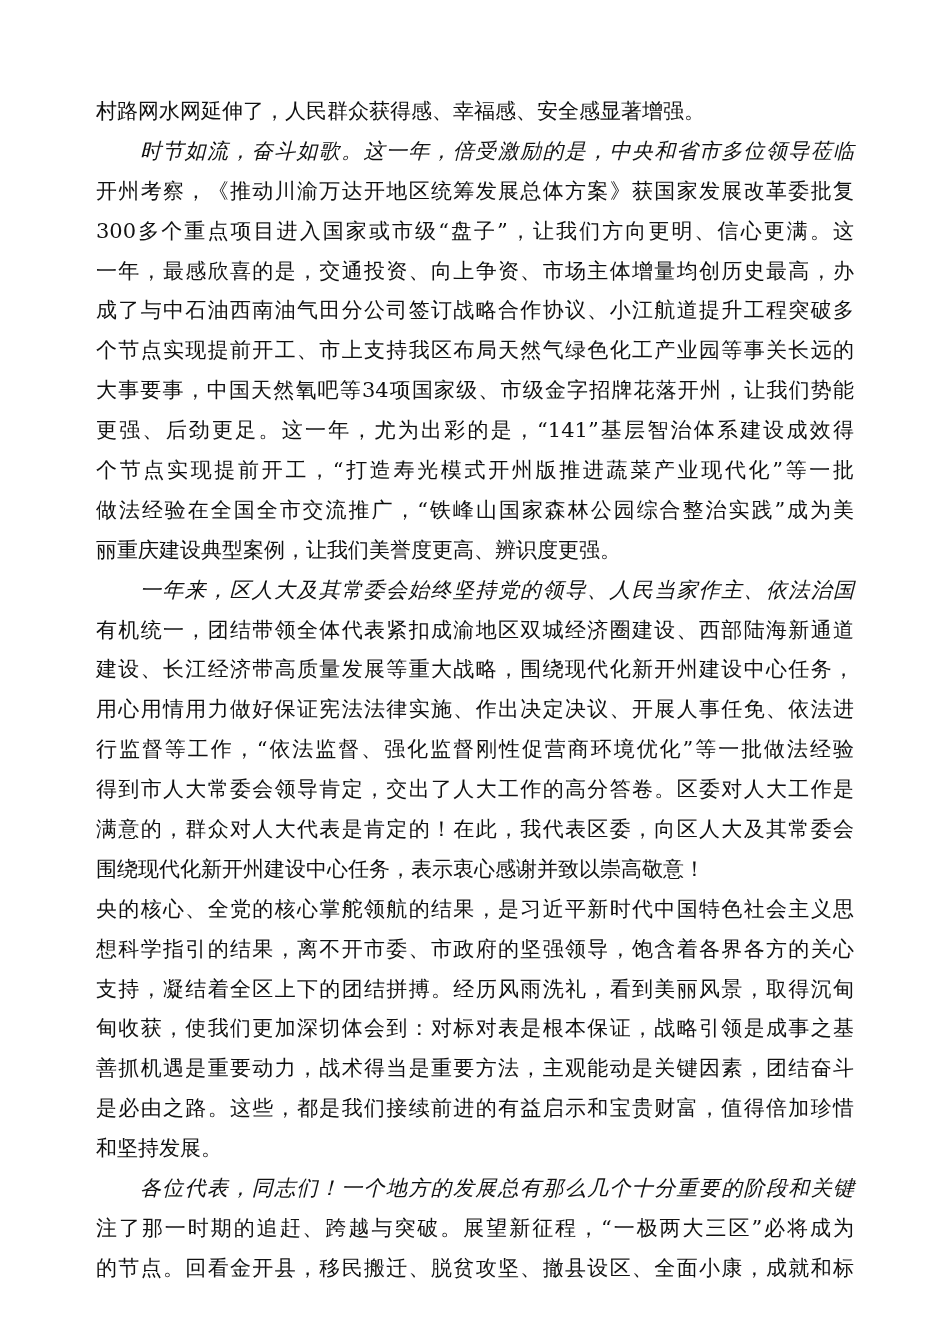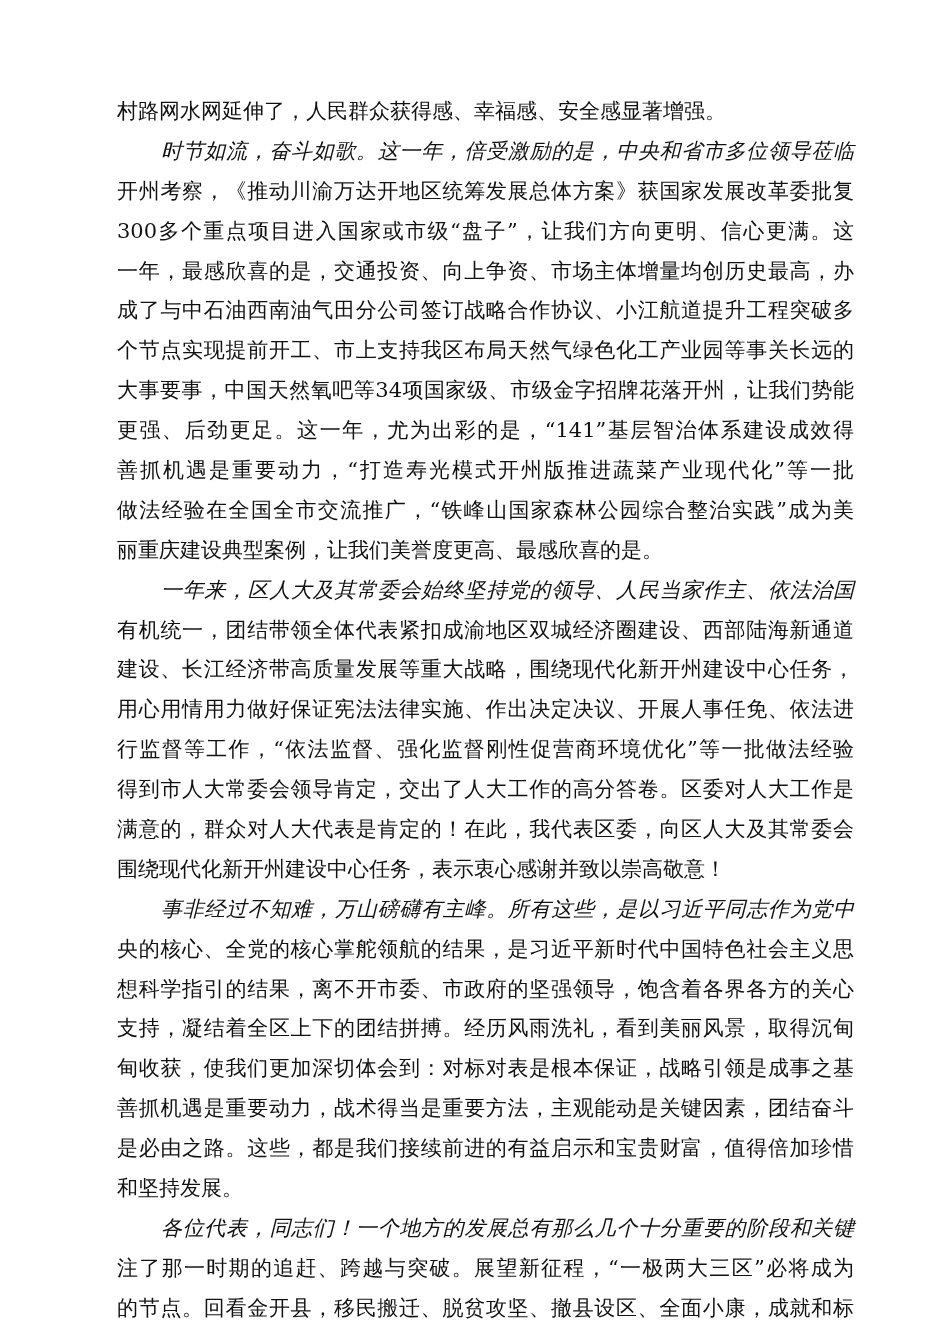--- a/index.html
+++ b/index.html
@@ -4,51 +4,50 @@
 <style>
   html, body { margin: 0; padding: 0; background: #ffffff; }
   body { width: 950px; height: 1344px; position: relative; overflow: hidden; }
   .page { position: absolute; left: 0; top: 0; width: 950px; height: 1344px; background: #ffffff; }
   .text-block { position: absolute; left: 96px; top: 92px; width: 758px; }
   .line {
     height: 39.9px; line-height: 39.9px;
     font-family: "DejaVu Serif", "Liberation Serif", serif;
     font-size: 21px; color: #111111;
     white-space: nowrap;
-    text-align: justify; text-align-last: justify; margin-left: 21px;
+    text-align: justify; text-align-last: justify;
   }
   .line.indent { padding-left: 44px; font-style: italic; }
   .line.last { text-align-last: left; }
 </style>
 </head>
 <body>
 
 <div class="page">
   <div class="text-block" id="text-block">
       <div class="line last">村路网水网延伸了，人民群众获得感、幸福感、安全感显著增强。</div>
       <div class="line indent">时节如流，奋斗如歌。这一年，倍受激励的是，中央和省市多位领导莅临</div>
       <div class="line">开州考察，《推动川渝万达开地区统筹发展总体方案》获国家发展改革委批复</div>
       <div class="line">300多个重点项目进入国家或市级“盘子”，让我们方向更明、信心更满。这</div>
       <div class="line">一年，最感欣喜的是，交通投资、向上争资、市场主体增量均创历史最高，办</div>
       <div class="line">成了与中石油西南油气田分公司签订战略合作协议、小江航道提升工程突破多</div>
       <div class="line">个节点实现提前开工、市上支持我区布局天然气绿色化工产业园等事关长远的</div>
       <div class="line">大事要事，中国天然氧吧等34项国家级、市级金字招牌花落开州，让我们势能</div>
       <div class="line">更强、后劲更足。这一年，尤为出彩的是，“141”基层智治体系建设成效得</div>
-      <div class="line">善抓机遇是重要动力，“打造寿光模式开州版推进蔬菜产业现代化”等一批</div>
+      <div class="line">个节点实现提前开工，“打造寿光模式开州版推进蔬菜产业现代化”等一批</div>
       <div class="line">做法经验在全国全市交流推广，“铁峰山国家森林公园综合整治实践”成为美</div>
-      <div class="line last">丽重庆建设典型案例，让我们美誉度更高、最感欣喜的是。</div>
+      <div class="line last">丽重庆建设典型案例，让我们美誉度更高、辨识度更强。</div>
       <div class="line indent">一年来，区人大及其常委会始终坚持党的领导、人民当家作主、依法治国</div>
       <div class="line">有机统一，团结带领全体代表紧扣成渝地区双城经济圈建设、西部陆海新通道</div>
       <div class="line">建设、长江经济带高质量发展等重大战略，围绕现代化新开州建设中心任务，</div>
       <div class="line">用心用情用力做好保证宪法法律实施、作出决定决议、开展人事任免、依法进</div>
       <div class="line">行监督等工作，“依法监督、强化监督刚性促营商环境优化”等一批做法经验</div>
       <div class="line">得到市人大常委会领导肯定，交出了人大工作的高分答卷。区委对人大工作是</div>
       <div class="line">满意的，群众对人大代表是肯定的！在此，我代表区委，向区人大及其常委会</div>
       <div class="line last">围绕现代化新开州建设中心任务，表示衷心感谢并致以崇高敬意！</div>
-      <div class="line indent">事非经过不知难，万山磅礴有主峰。所有这些，是以习近平同志作为党中</div>
       <div class="line">央的核心、全党的核心掌舵领航的结果，是习近平新时代中国特色社会主义思</div>
       <div class="line">想科学指引的结果，离不开市委、市政府的坚强领导，饱含着各界各方的关心</div>
       <div class="line">支持，凝结着全区上下的团结拼搏。经历风雨洗礼，看到美丽风景，取得沉甸</div>
       <div class="line">甸收获，使我们更加深切体会到：对标对表是根本保证，战略引领是成事之基</div>
       <div class="line">善抓机遇是重要动力，战术得当是重要方法，主观能动是关键因素，团结奋斗</div>
       <div class="line">是必由之路。这些，都是我们接续前进的有益启示和宝贵财富，值得倍加珍惜</div>
       <div class="line last">和坚持发展。</div>
       <div class="line indent">各位代表，同志们！一个地方的发展总有那么几个十分重要的阶段和关键</div>
       <div class="line">注了那一时期的追赶、跨越与突破。展望新征程，“一极两大三区”必将成为</div>
       <div class="line">的节点。回看金开县，移民搬迁、脱贫攻坚、撤县设区、全面小康，成就和标</div>

